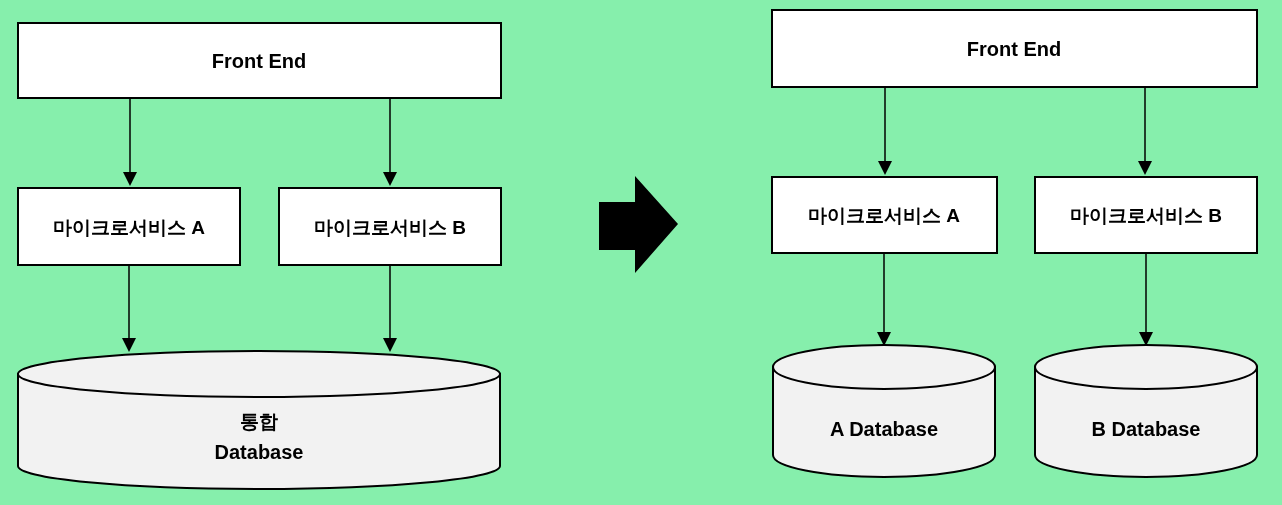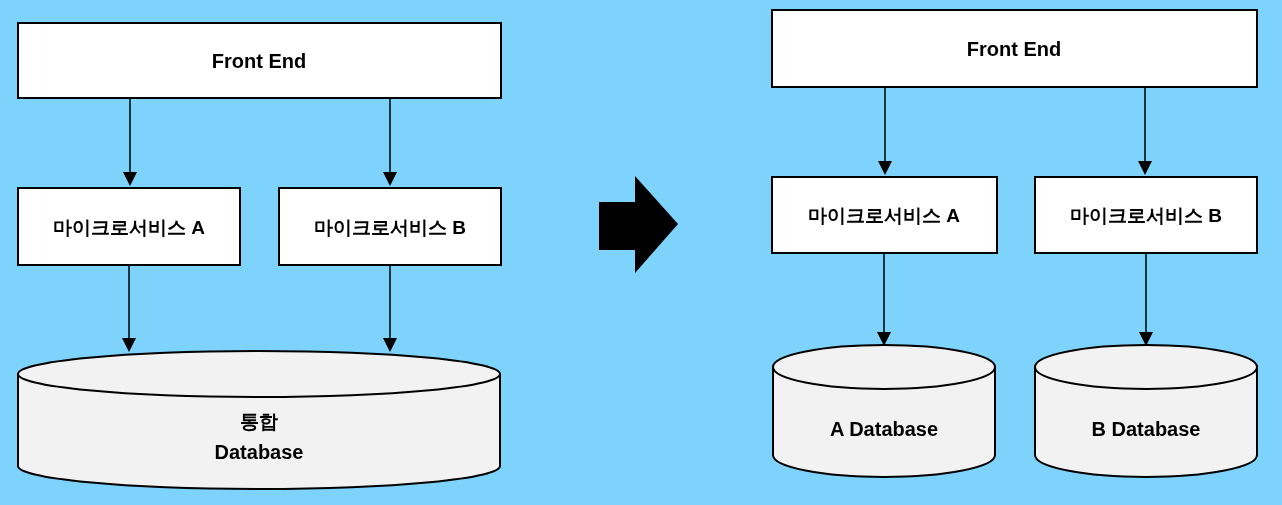--- a/index.html
+++ b/index.html
@@ -4,21 +4,21 @@
 <style>
   html, body {
     margin: 0;
     padding: 0;
     background: #ffffff;
   }
   .canvas-wrap {
     position: relative;
     width: 1282px;
     height: 505px;
-    background: #7dd3fc;
+    background: #86efac;
     overflow: hidden;
   }
   svg text {
     font-family: "Liberation Sans", "DejaVu Sans", sans-serif;
     font-weight: bold;
     fill: #000000;
   }
   .label-lg { font-size: 20px; }
   .label-md { font-size: 19px; }
   .node-box {

